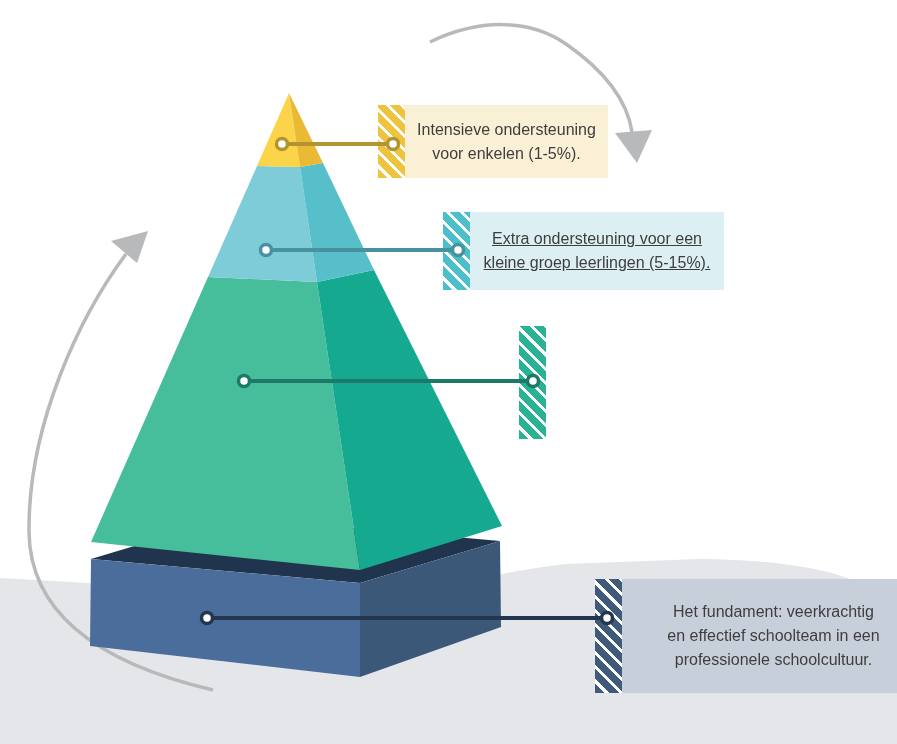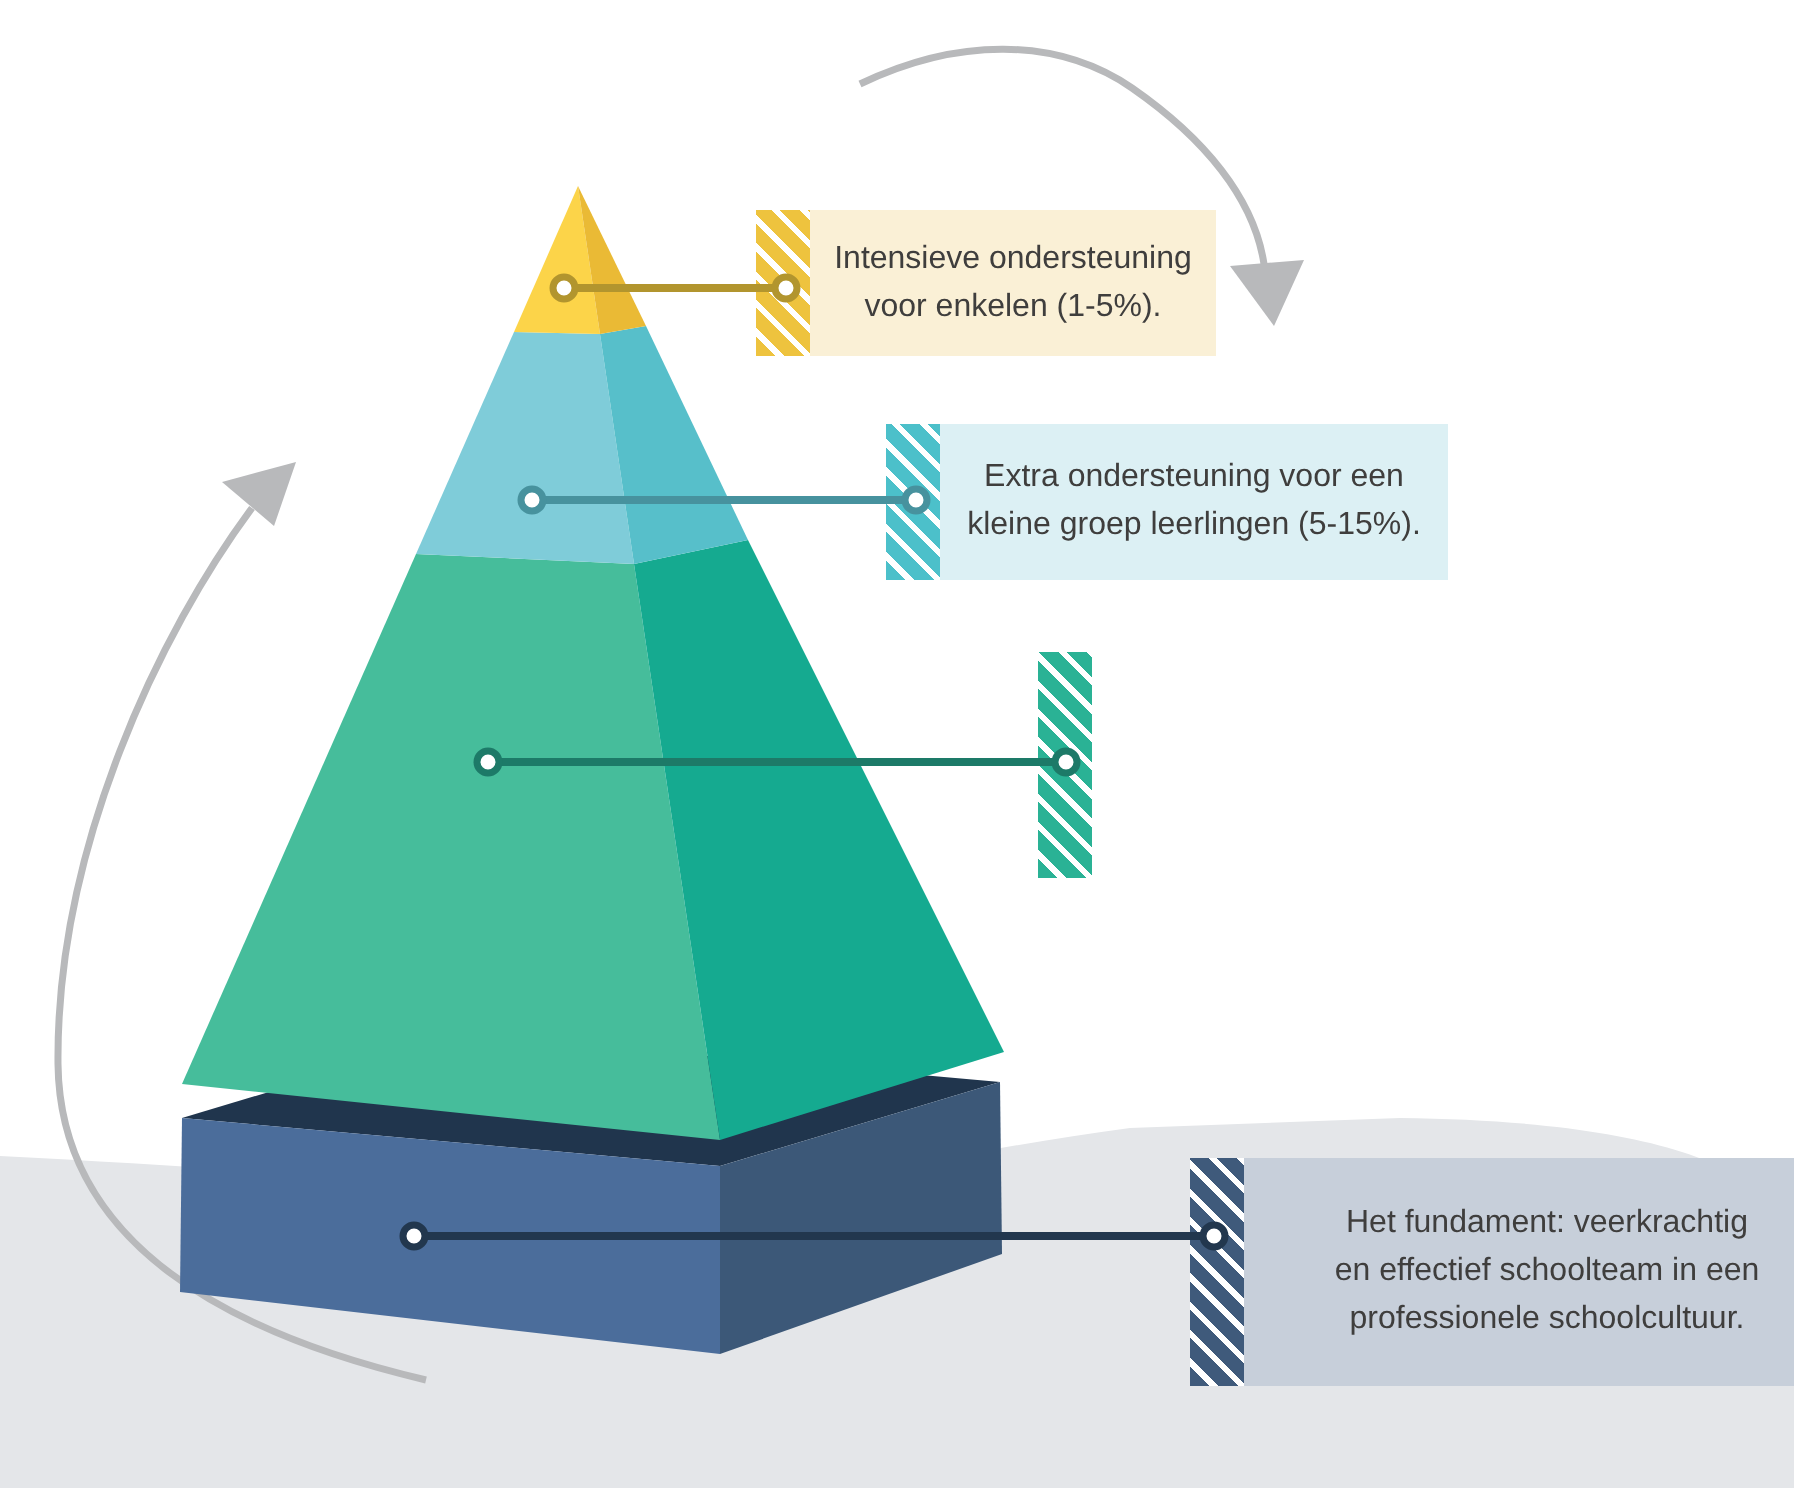--- a/index.html
+++ b/index.html
@@ -76,21 +76,21 @@
   </svg>
 
   <div class="label" id="label-1" style="--stripe: #eec33e; color: rgb(63, 62, 61);">
     <div class="bar"></div>
     <div class="box" style="background: rgb(250, 240, 214);">Intensieve ondersteuning
 voor enkelen (1-5%).</div>
   </div>
 
   <div class="label" id="label-2" style="--stripe: #4cc0ca; color: rgb(63, 62, 61);">
     <div class="bar"></div>
-    <div class="box" style="background: rgb(220, 240, 244);">Extra ondersteuning voor een
+    <div class="box" style="background: rgb(220, 240, 244); text-decoration: underline;">Extra ondersteuning voor een
 kleine groep leerlingen (5-15%).</div>
   </div>
 
   <div class="label" id="label-3" style="--stripe: #2ab295; color: rgb(63, 62, 61);">
     <div class="bar"></div>
   </div>
 
   <div class="label" id="label-4" style="--stripe: #3f5a7b; color: rgb(63, 62, 61);">
     <div class="bar"></div>
     <div class="box" style="background: rgb(199, 207, 218);">Het fundament: veerkrachtig

